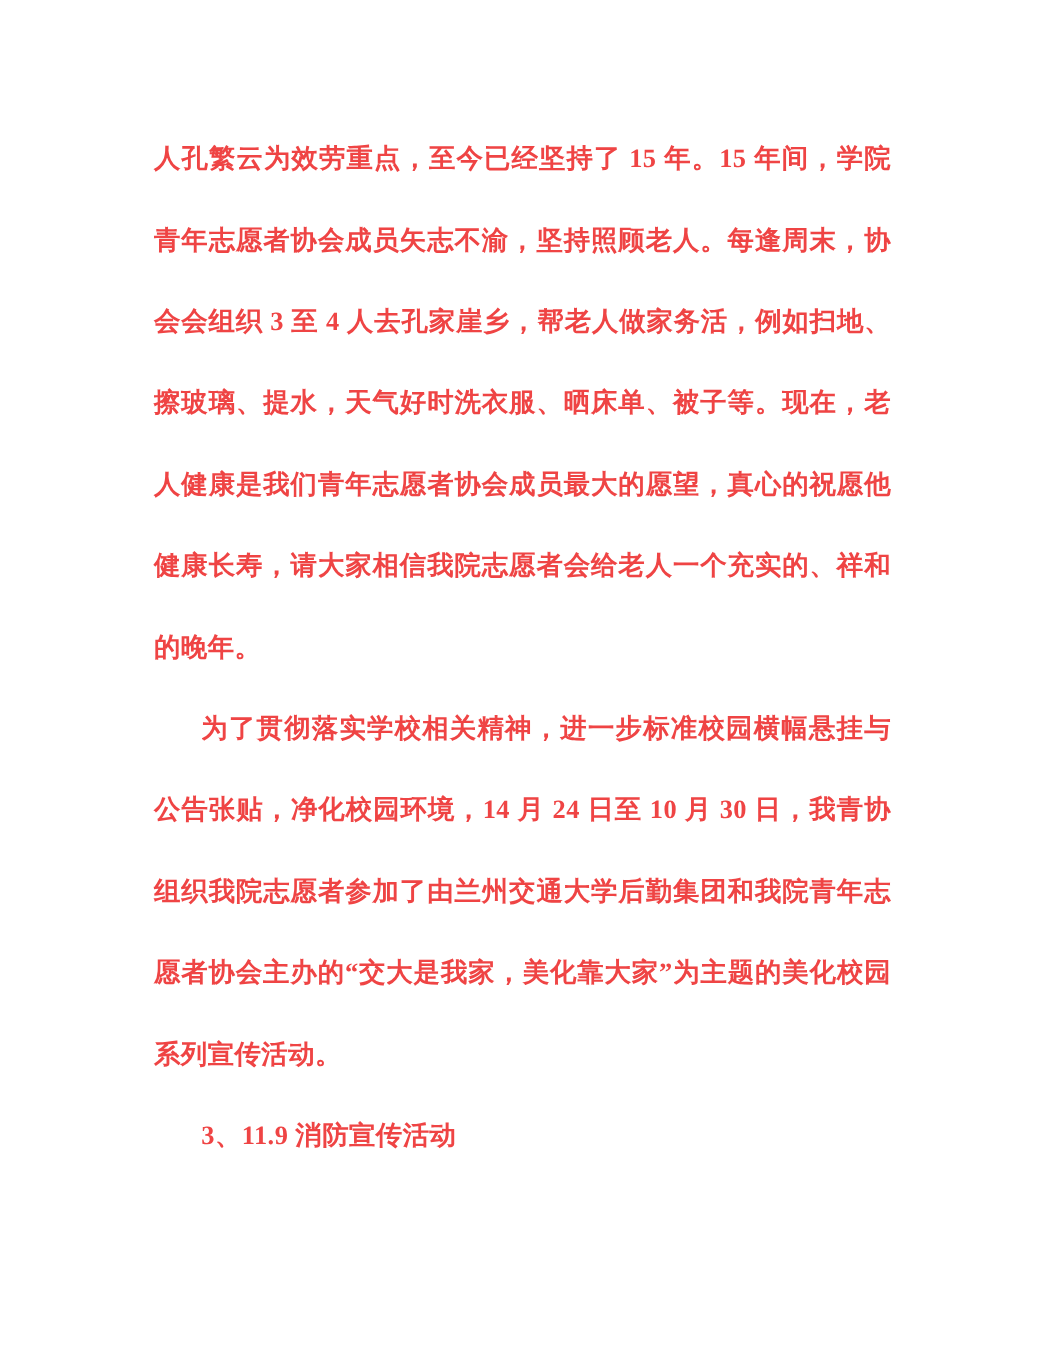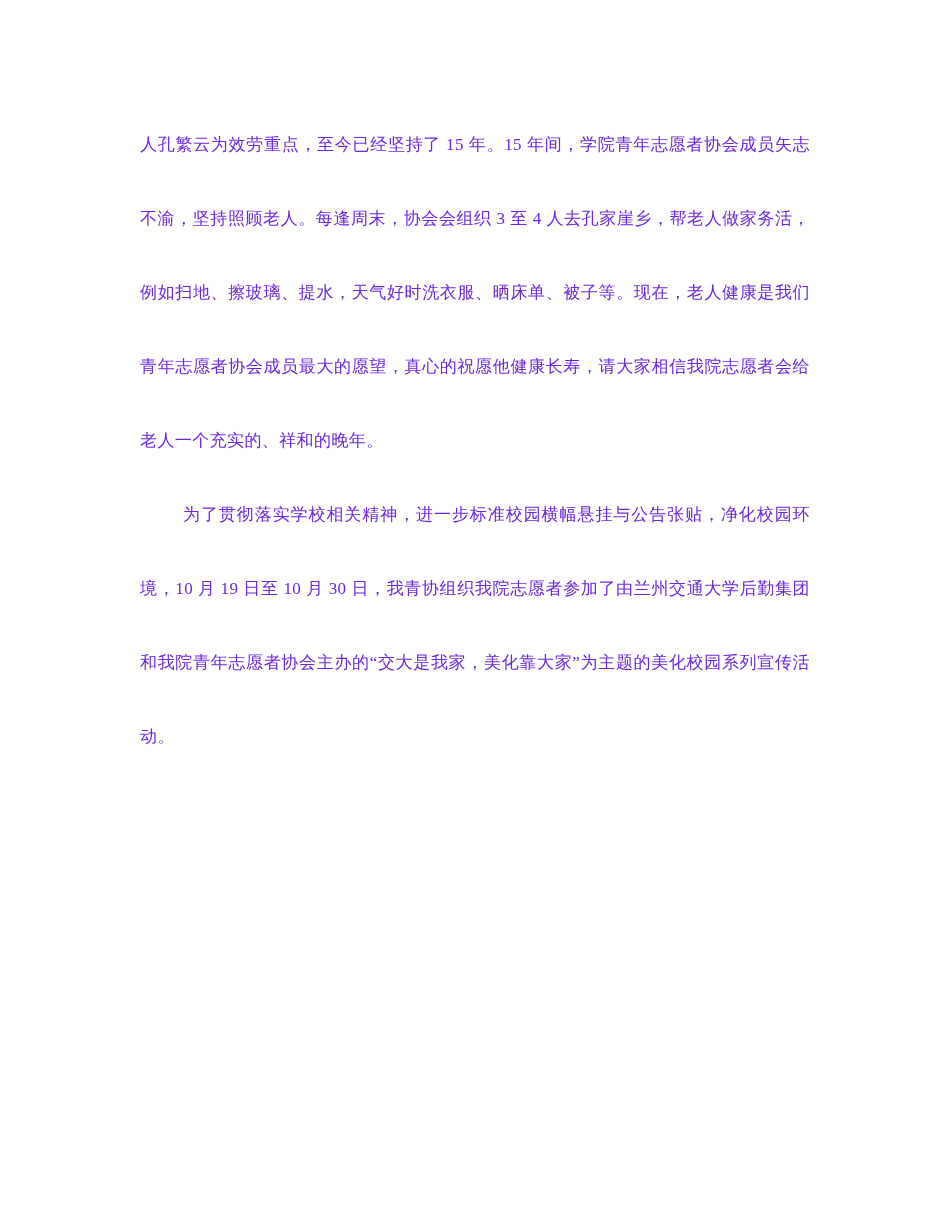--- a/index.html
+++ b/index.html
@@ -17,32 +17,34 @@
     font-family: "Liberation Serif", "DejaVu Serif", serif;
   }
   .doc-body {
     position: absolute;
     left: 140px;
     top: 108px;
     width: 670px;
   }
   p {
     margin: 0;
-    font-size: 17px;
+    font-size: 24px;
     line-height: 74px;
-    color: #6d28d9;
+    color: #ef4444;
     text-align: justify;
     text-justify: inter-ideograph;
     letter-spacing: 0.4px;
+    font-weight: bold;
   }
   p.indent {
     text-indent: 43px;
   }
 </style>
 </head>
 <body>
 
 <div class="page">
   <div class="doc-body">
     <p class="body-para">人孔繁云为效劳重点，至今已经坚持了 15 年。15 年间，学院青年志愿者协会成员矢志不渝，坚持照顾老人。每逢周末，协会会组织 3 至 4 人去孔家崖乡，帮老人做家务活，例如扫地、擦玻璃、提水，天气好时洗衣服、晒床单、被子等。现在，老人健康是我们青年志愿者协会成员最大的愿望，真心的祝愿他健康长寿，请大家相信我院志愿者会给老人一个充实的、祥和的晚年。</p>
-    <p class="indent">为了贯彻落实学校相关精神，进一步标准校园横幅悬挂与公告张贴，净化校园环境，10 月 19 日至 10 月 30 日，我青协组织我院志愿者参加了由兰州交通大学后勤集团和我院青年志愿者协会主办的“交大是我家，美化靠大家”为主题的美化校园系列宣传活动。</p>
+    <p class="indent">为了贯彻落实学校相关精神，进一步标准校园横幅悬挂与公告张贴，净化校园环境，14 月 24 日至 10 月 30 日，我青协组织我院志愿者参加了由兰州交通大学后勤集团和我院青年志愿者协会主办的“交大是我家，美化靠大家”为主题的美化校园系列宣传活动。</p>
+    <p class="indent">3、11.9 消防宣传活动</p>
   </div>
 </div>
 
 </body></html>

